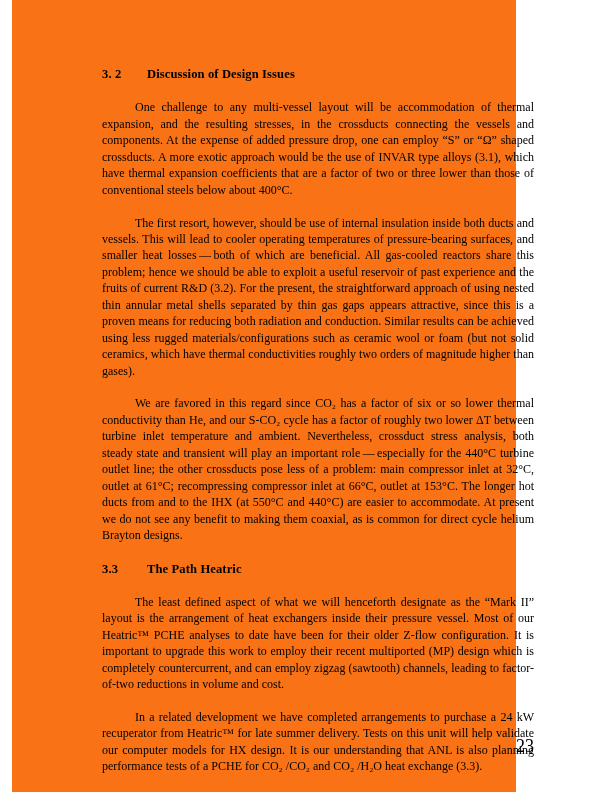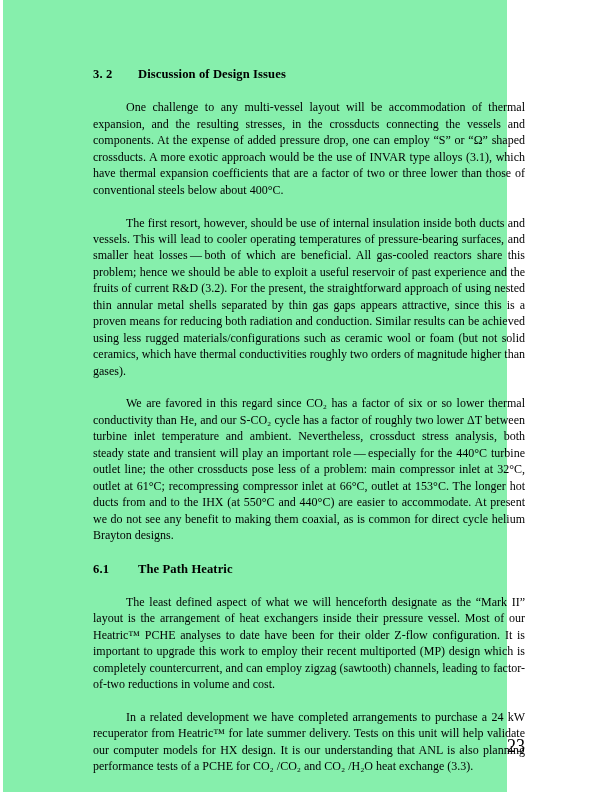--- a/index.html
+++ b/index.html
@@ -10,25 +10,25 @@
   body {
     width: 612px;
     height: 792px;
     position: relative;
     font-family: "Liberation Serif", "DejaVu Serif", serif;
     color: #000000;
     overflow: hidden;
   }
   .page {
     position: absolute;
-    left: 3px;
+    left: 12px;
     top: 0;
     width: 504px;
     height: 792px;
-    background: #86efac;
+    background: #f97316;
   }
   .content {
     position: absolute;
     left: 90px;
     top: 66px;
     width: 432px;
   }
   h2.section-heading {
     font-size: 12.6px;
     font-weight: bold;
@@ -80,21 +80,21 @@
     <div class="gap-par"></div>
 
     <p class="body-par">The first resort, however, should be use of internal insulation inside both ducts and vessels. This will lead to cooler operating temperatures of pressure-bearing surfaces, and smaller heat losses — both of which are beneficial.  All gas-cooled reactors share this problem; hence we should be able to exploit a useful reservoir of past experience and the fruits of current R&amp;D (3.2).  For the present, the straightforward approach of using nested thin annular metal shells separated by thin gas gaps appears attractive, since this is a proven means for reducing both radiation and conduction.  Similar results can be achieved using less rugged materials/configurations such as ceramic wool or foam (but not solid ceramics, which have thermal conductivities roughly two orders of magnitude higher than gases).</p>
 
     <div class="gap-par"></div>
 
     <p class="body-par">We are favored in this regard since CO₂ has a factor of six or so lower thermal conductivity than He, and our S-CO₂ cycle has a factor of roughly two lower ΔT between turbine inlet temperature and ambient.  Nevertheless, crossduct stress analysis, both steady state and transient will play an important role — especially for the 440°C turbine outlet line; the other crossducts pose less of a problem: main compressor inlet at 32°C, outlet at 61°C; recompressing compressor inlet at 66°C, outlet at 153°C.  The longer hot ducts from and to the IHX (at 550°C and 440°C) are easier to accommodate.  At present we do not see any benefit to making them coaxial, as is common for direct cycle helium Brayton designs.</p>
 
     <div class="gap-before-heading"></div>
 
-    <h2 class="section-heading"><span class="num">6.1</span><span>The Path Heatric</span></h2>
+    <h2 class="section-heading"><span class="num">3.3</span><span>The Path Heatric</span></h2>
 
     <div class="gap-after-heading"></div>
 
     <p class="body-par">The least defined aspect of what we will henceforth designate as the “Mark II” layout is the arrangement of heat exchangers inside their pressure vessel.  Most of our Heatric™ PCHE analyses to date have been for their older Z-flow configuration.  It is important to upgrade this work to employ their recent multiported (MP) design which is completely countercurrent, and can employ zigzag (sawtooth) channels, leading to factor-of-two reductions in volume and cost.</p>
 
     <div class="gap-par"></div>
 
     <p class="body-par">In a related development we have completed arrangements to purchase a 24 kW recuperator from Heatric™ for late summer delivery.  Tests on this unit will help validate our computer models for HX design.  It is our understanding that ANL is also planning performance tests of a PCHE for CO₂ /CO₂ and CO₂ /H₂O heat exchange (3.3).</p>
 
     <div class="gap-par"></div>

